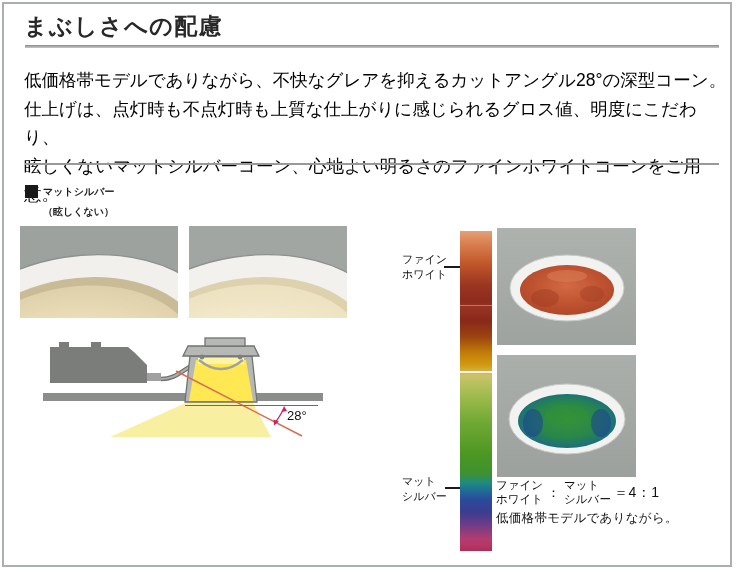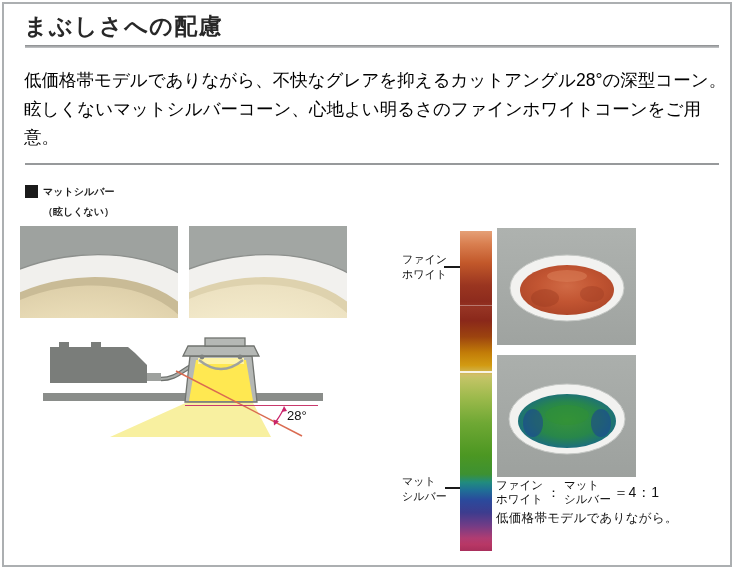--- a/index.html
+++ b/index.html
@@ -33,20 +33,21 @@
 <body>
 
 <div class="canvas">
   <div class="frame"></div>
 
   <div class="abs page-title">まぶしさへの配慮</div>
   <div class="abs hr1"></div>
 
   <div class="abs intro">
     <div>低価格帯モデルでありながら、不快なグレアを抑えるカットアングル28°の深型コーン。</div>
+    <div>仕上げは、点灯時も不点灯時も上質な仕上がりに感じられるグロス値、明度にこだわり、</div>
     <div>眩しくないマットシルバーコーン、心地よい明るさのファインホワイトコーンをご用意。</div>
   </div>
 
   <div class="abs hr2"></div>
 
   <div class="abs swatch-label" style="left:25px;">
     <div class="row1">
       <span class="sq"></span>
       <span>マットシルバー</span>
     </div>

